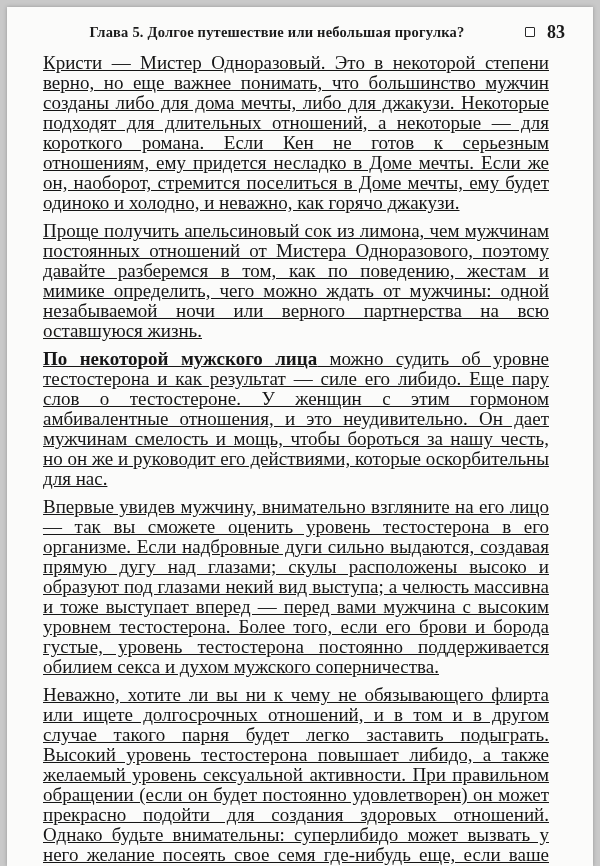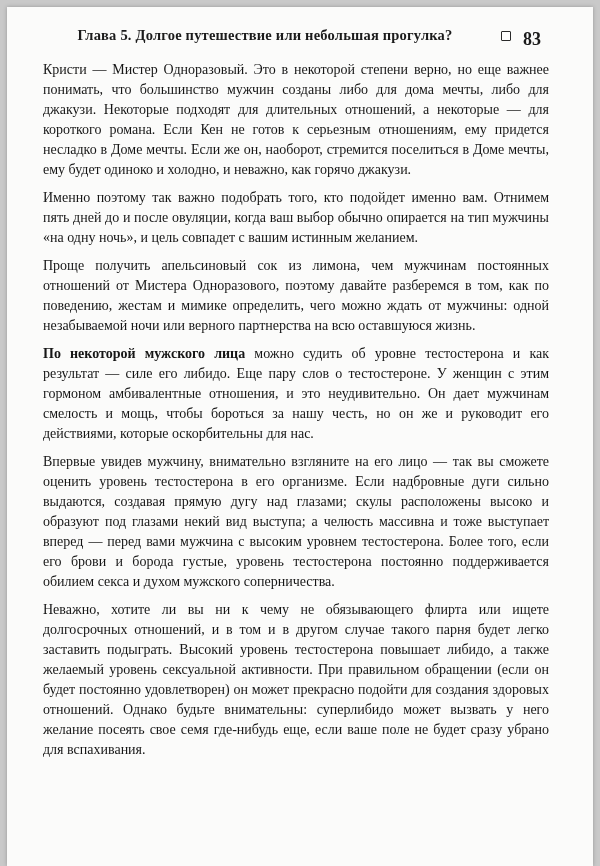--- a/index.html
+++ b/index.html
@@ -18,21 +18,21 @@
   .page {
     position: absolute;
     top: 7px; left: 7px; right: 7px; bottom: 0;
     background: #fbfbfa;
     box-shadow: 0 0 4px rgba(0,0,0,0.25);
     overflow: hidden;
   }
   .page-header {
     display: flex;
     align-items: center;
-    padding: 16px 52px 0 36px;
+    padding: 16px 28px 0 36px;
     color: #1b1b1b;
   }
   .chapter-title {
     flex: 1;
     text-align: center;
     font-weight: bold;
     font-size: 14.5px;
     letter-spacing: 0.2px;
     white-space: nowrap;
   }
@@ -42,33 +42,33 @@
     height: 8px;
     border: 1.6px solid #2a2a2a;
     border-radius: 1px;
     margin: 0 12px 0 14px;
     background: #fff;
   }
   .page-number {
     font-weight: bold;
     font-size: 18px;
     line-height: 1;
-    margin-top: 7px;
   }
   .content {
     padding: 12px 36px 0 36px;
   }
   .content p {
     margin: 0 8px 8px 0;
-    font-size: 14px;
+    font-size: 19px;
     line-height: 20px;
     color: #161616;
     text-align: justify;
     text-justify: inter-word;
     hyphens: auto;
+    text-decoration: underline;
     -webkit-hyphens: auto;
   }
   .content p strong {
     font-weight: bold;
   }
 </style>
 </head>
 <body>
 
 <div class="viewport">
@@ -76,21 +76,20 @@
 
     <div class="page-header">
       <span class="chapter-title">Глава 5. Долгое путешествие или небольшая прогулка?</span>
       <span class="marker"></span>
       <span class="page-number">83</span>
     </div>
 
     <div class="content">
       <p><strong></strong><span>Кристи — Мистер Одноразовый. Это в некоторой степени верно, но еще важнее понимать, что большинство мужчин созданы либо для дома мечты, либо для джакузи. Некоторые подходят для длительных отношений, а некоторые — для короткого романа. Если Кен не готов к серьезным отношениям, ему придется несладко в Доме мечты. Если же он, наоборот, стремится поселиться в Доме мечты, ему будет одиноко и холодно, и неважно, как горячо джакузи.</span></p>
 
-      <p><strong></strong><span>Именно поэтому так важно подобрать того, кто подойдет именно вам. Отнимем пять дней до и после овуляции, когда ваш выбор обычно опирается на тип мужчины «на одну ночь», и цель совпадет с вашим истинным желанием.</span></p>
 
       <p><strong></strong><span>Проще получить апельсиновый сок из лимона, чем мужчинам постоянных отношений от Мистера Одноразового, поэтому давайте разберемся в том, как по поведению, жестам и мимике определить, чего можно ждать от мужчины: одной незабываемой ночи или верного партнерства на всю оставшуюся жизнь.</span></p>
 
       <p><strong>По некоторой мужского лица</strong><span> можно судить об уровне тестостерона и как результат — силе его либидо. Еще пару слов о тестостероне. У женщин с этим гормоном амбивалентные отношения, и это неудивительно. Он дает мужчинам смелость и мощь, чтобы бороться за нашу честь, но он же и руководит его действиями, которые оскорбительны для нас.</span></p>
 
       <p><strong></strong><span>Впервые увидев мужчину, внимательно взгляните на его лицо — так вы сможете оценить уровень тестостерона в его организме. Если надбровные дуги сильно выдаются, создавая прямую дугу над глазами; скулы расположены высоко и образуют под глазами некий вид выступа; а челюсть массивна и тоже выступает вперед — перед вами мужчина с высоким уровнем тестостерона. Более того, если его брови и борода густые, уровень тестостерона постоянно поддерживается обилием секса и духом мужского соперничества.</span></p>
 
       <p><strong></strong><span>Неважно, хотите ли вы ни к чему не обязывающего флирта или ищете долгосрочных отношений, и в том и в другом случае такого парня будет легко заставить подыграть. Высокий уровень тестостерона повышает либидо, а также желаемый уровень сексуальной активности. При правильном обращении (если он будет постоянно удовлетворен) он может прекрасно подойти для создания здоровых отношений. Однако будьте внимательны: суперлибидо может вызвать у него желание посеять свое семя где-нибудь еще, если ваше поле не будет сразу убрано для вспахивания.</span></p>
     </div>
 

